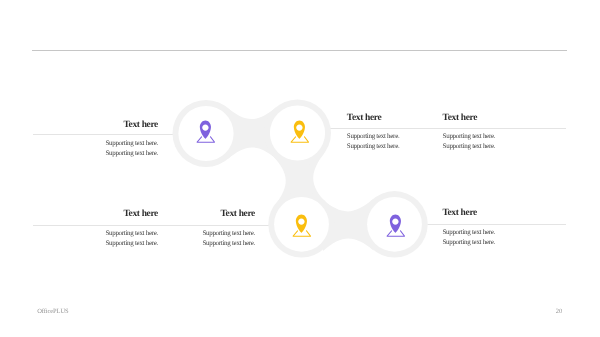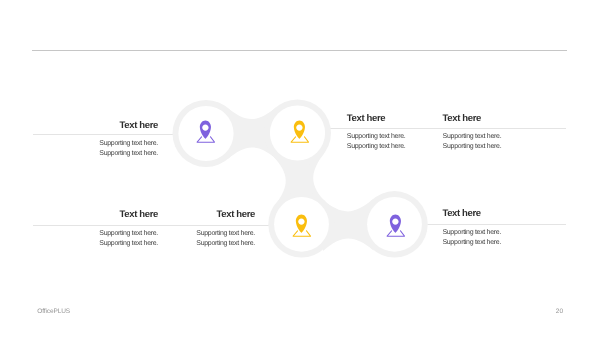--- a/index.html
+++ b/index.html
@@ -8,21 +8,21 @@
     width: 600px;
     height: 337px;
     background: #ffffff;
     overflow: hidden;
   }
   .slide {
     position: relative;
     width: 600px;
     height: 337px;
     background: #ffffff;
-    font-family: Liberation Sans, sans-serif;
+    font-family: Liberation Serif, serif;
     -webkit-font-smoothing: antialiased;
     text-rendering: geometricPrecision;
   }
   .top-rule {
     position: absolute;
     left: 32px;
     top: 49.5px;
     width: 535px;
     height: 1px;
     background: #c6c6c6;

